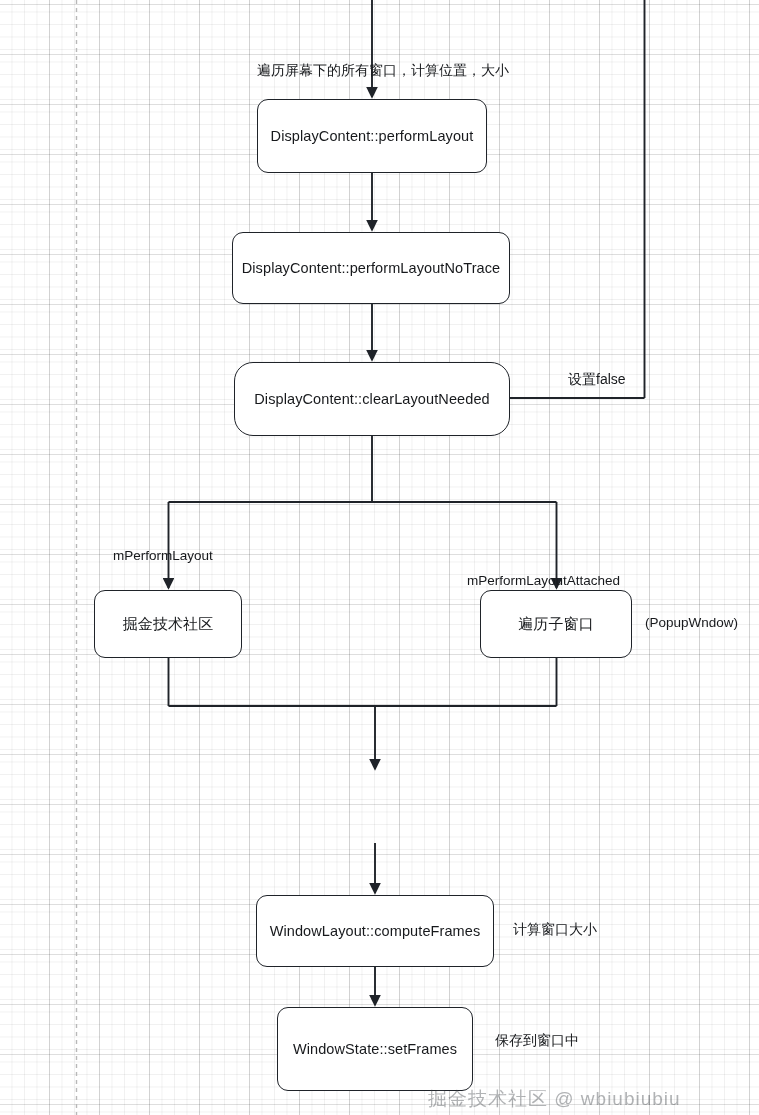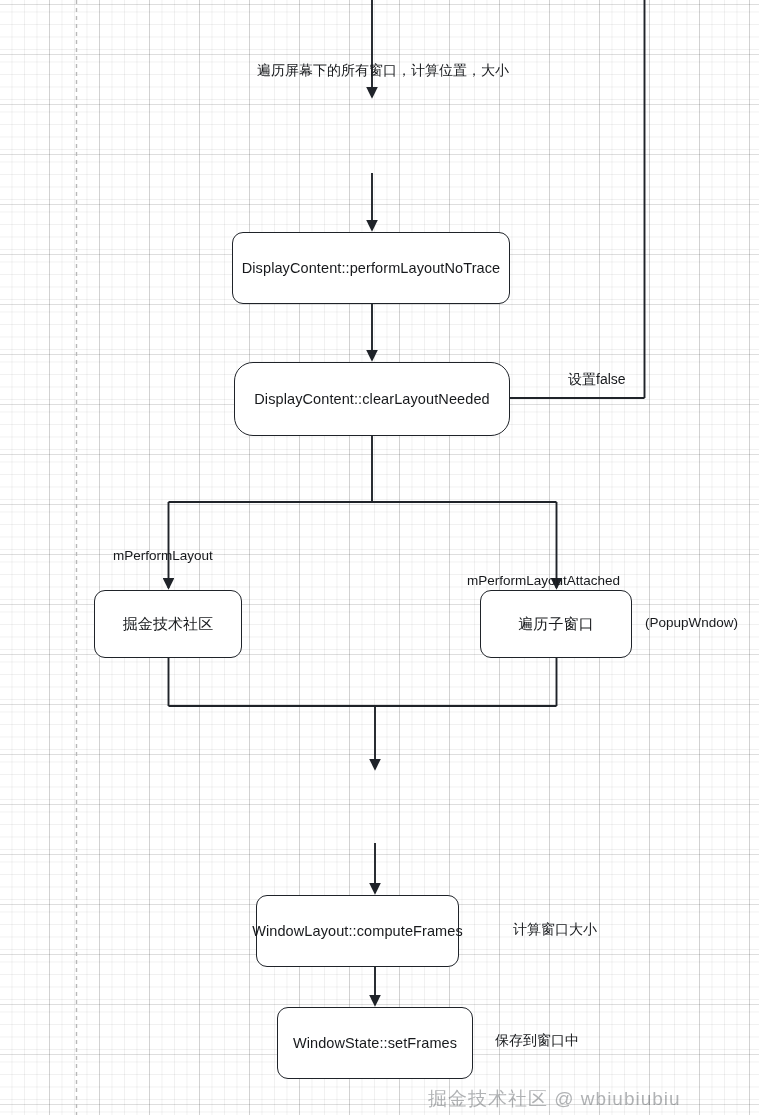--- a/index.html
+++ b/index.html
@@ -113,33 +113,34 @@
       <line x1="168.5" y1="706" x2="556.5" y2="706"></line>
 
       <line x1="375" y1="706" x2="375" y2="769" marker-end="url(#arrow)"></line>
 
       <line x1="375" y1="843" x2="375" y2="893" marker-end="url(#arrow)"></line>
 
       <line x1="375" y1="967" x2="375" y2="1005" marker-end="url(#arrow)"></line>
     </g>
   </svg>
 
+  <div class="node" style="left:257px; top:99px; width:230px; height:74px;">DisplayContent::performLayout</div>
 
   <div class="node" style="left:232px; top:232px; width:278px; height:72px;">DisplayContent::performLayoutNoTrace</div>
 
   <div class="node" style="left:234px; top:362px; width:276px; height:74px;border-radius:19px;">DisplayContent::clearLayoutNeeded</div>
 
   <div class="node cjk" style="left:94px; top:590px; width:148px; height:68px;">掘金技术社区</div>
 
   <div class="node cjk" style="left:480px; top:590px; width:152px; height:68px;">遍历子窗口</div>
 
 
-  <div class="node" style="left:256px; top:895px; width:203px; height:72px;">WindowLayout::computeFrames</div>
+  <div class="node" style="left:256px; top:895px; width:238px; height:72px;">WindowLayout::computeFrames</div>
 
-  <div class="node" style="left:277px; top:1007px; width:196px; height:72px;">WindowState::setFrames</div>
+  <div class="node" style="left:277px; top:1007px; width:196px; height:84px;">WindowState::setFrames</div>
 
   <div class="edge-label cjk" style="left:257px; top:62px;">遍历屏幕下的所有窗口，计算位置，大小</div>
 
   <div class="edge-label cjk" style="left:568px; top:371px;">设置false</div>
 
   <div class="edge-label" style="left:113px; top:548px;">mPerformLayout</div>
 
   <div class="edge-label" style="left:467px; top:548px;margin-top:25px;">mPerformLayoutAttached</div>
 
   <div class="note" style="left:645px; top:615px;">(PopupWndow)</div>

